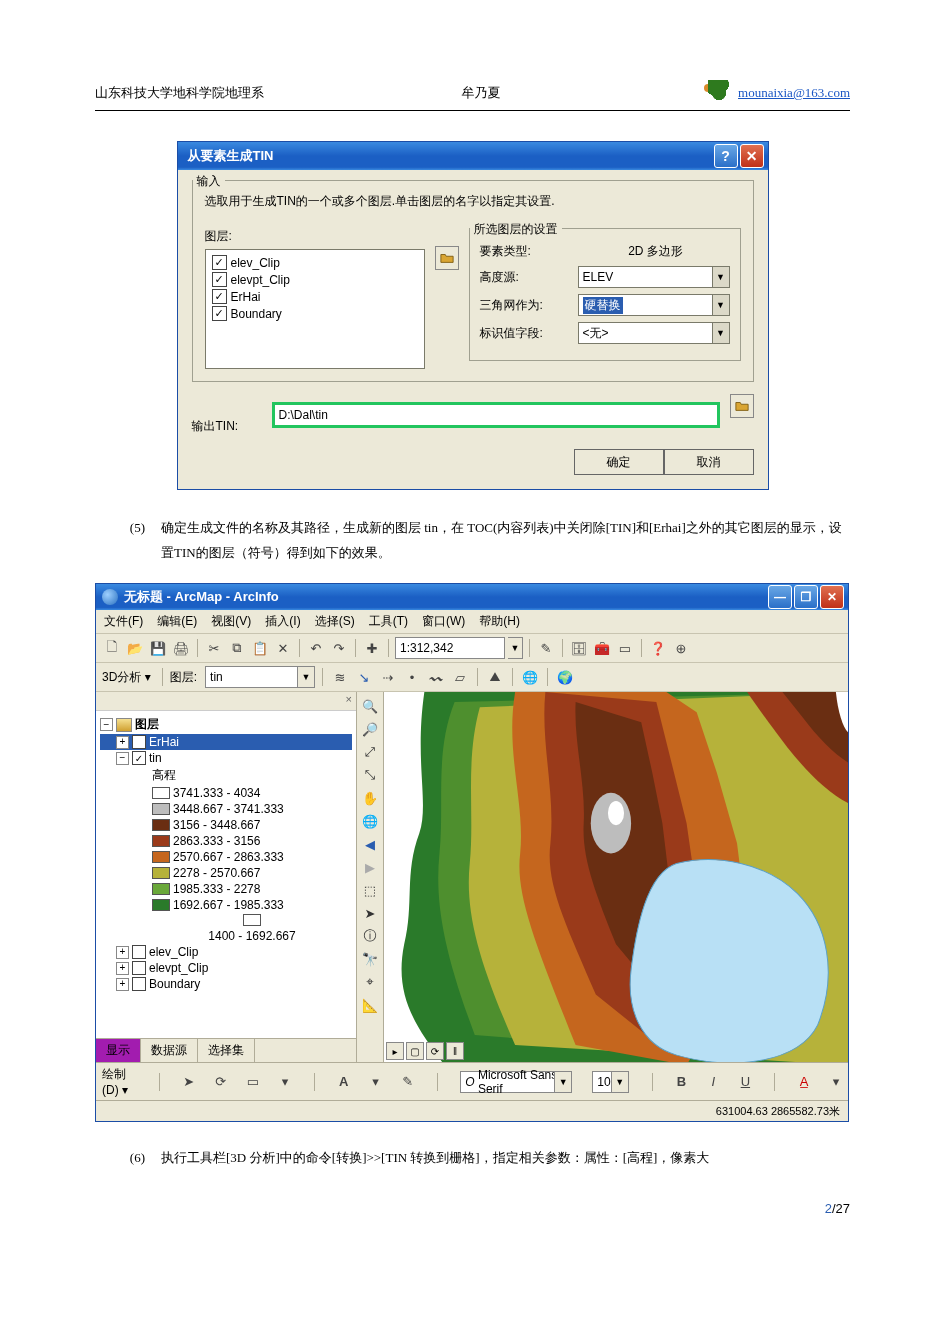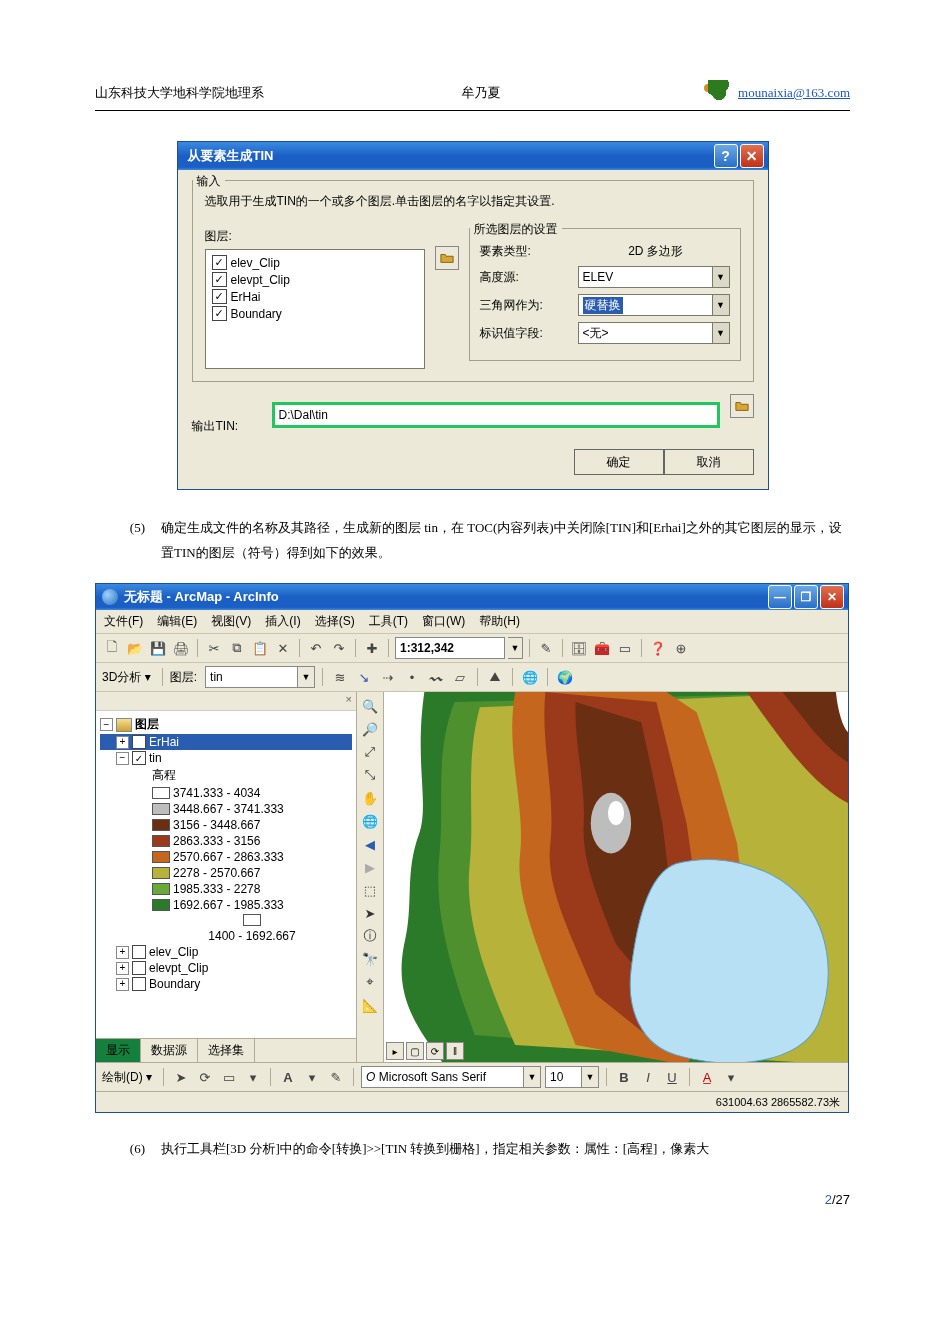--- a/index.html
+++ b/index.html
@@ -129,21 +129,21 @@
   .app-title .spacer{flex:1;}
   .wb {width:22px;height:22px;border-radius:3px;margin-left:2px;display:flex;align-items:center;justify-content:center;color:#fff;font-weight:bold;font-size:12px;}
   .wb.min{background:linear-gradient(#6aa8e6,#2a6fc8);border:1px solid #fff;}
   .wb.max{background:linear-gradient(#6aa8e6,#2a6fc8);border:1px solid #fff;}
   .wb.cls{background:linear-gradient(#e07050,#c03018);border:1px solid #fff;}
   .menubar { background:#ece9d8; padding:3px 8px; border-bottom:1px solid #c8c4b0; display:flex; gap:14px;}
   .menubar span { }
   .toolbar { background:#ece9d8; padding:3px 6px; border-bottom:1px solid #c8c4b0; display:flex; align-items:center; gap:3px; flex-wrap:nowrap;}
   .toolbar .sep{width:1px;height:18px;background:#b0ac98;margin:0 3px;}
   .tool{width:20px;height:20px;display:flex;align-items:center;justify-content:center;font-size:13px;color:#444;}
-  .scale-box{width:100px;height:20px;background:#fff;border:1px solid #888;display:flex;align-items:center;padding:0 4px;font-weight:bold;}
+  .scale-box{width:100px;height:20px;background:#fff;border:1px solid #888;display:flex;align-items:center;padding:0 4px;}
   .scale-arrow{width:14px;height:20px;border:1px solid #888;border-left:none;display:flex;align-items:center;justify-content:center;font-size:9px;background:#ece9d8;}
 
   .toolbar2 { background:#ece9d8; padding:3px 6px; border-bottom:1px solid #c8c4b0; display:flex; align-items:center; gap:4px;}
   .tb2-label { margin-right:4px;}
   .tb2-combo {width:100px;height:20px;background:#fff;border:1px solid #888;display:flex;align-items:center;padding:0 4px;position:relative;}
   .tb2-combo .arrow{position:absolute;right:0;top:0;width:16px;height:100%;border-left:1px solid #888;background:#ece9d8;display:flex;align-items:center;justify-content:center;font-size:9px;}
   .tb2-pipe{width:1px;height:18px;background:#b0ac98;margin:0 3px;}
 
   .workarea { display:flex; height:370px; background:#fff;}
   .toc {
@@ -153,29 +153,29 @@
   .toc-close{height:16px;text-align:right;padding:1px 4px;color:#666;font-size:11px;border-bottom:1px solid #ccc;background:#ece9d8;}
   .toc-tree{flex:1;overflow:auto;padding:4px;}
   .tree-row{display:flex;align-items:center;gap:3px;padding:1px 0;white-space:nowrap;}
   .exp{width:11px;height:11px;border:1px solid #888;display:inline-flex;align-items:center;justify-content:center;font-size:10px;line-height:1;background:#fff;}
   .chk2{width:12px;height:12px;border:1px solid #444;background:#fff;display:inline-flex;align-items:center;justify-content:center;font-size:10px;}
   .lyricon{width:14px;height:12px;background:linear-gradient(#f5e090,#d0a030);border:1px solid #888;}
   .erhai-row{background:#2a5db0;color:#fff;}
   .swatch{width:16px;height:10px;display:inline-block;border:1px solid #555;}
   .toc-tabs{display:flex;border-top:1px solid #b0ac98;background:#ece9d8;}
   .toc-tab{padding:3px 10px;border-right:1px solid #b0ac98;}
-  .toc-tab.active{background:#15803d;}
+  .toc-tab.active{background:#a21caf;}
   .maptools{width:26px;background:#ece9d8;border-right:1px solid #b0ac98;display:flex;flex-direction:column;align-items:center;padding:4px 0;gap:3px;}
   .maptools .mt{width:20px;height:20px;display:flex;align-items:center;justify-content:center;font-size:13px;color:#333;}
   .mapview{flex:1;position:relative;overflow:hidden;background:#fff;}
   .terrain{position:absolute;inset:0;}
   .mv-tabs{position:absolute;left:0;bottom:0;display:flex;gap:2px;padding:2px;}
   .mv-tab{width:16px;height:16px;border:1px solid #888;background:#ece9d8;display:flex;align-items:center;justify-content:center;font-size:10px;}
   .statusbar{height:20px;background:#ece9d8;border-top:1px solid #b0ac98;display:flex;align-items:center;justify-content:flex-end;padding:0 8px;font-size:11px;}
-  .drawbar{background:#ece9d8;padding:3px 6px;border-top:1px solid #b0ac98;display:flex;align-items:center;gap:4px;}
+  .drawbar{background:#ece9d8;padding:3px 6px;border-top:1px solid #b0ac98;display:flex;align-items:center;gap:20px;}
   .drawbar .dtool{width:20px;height:20px;display:flex;align-items:center;justify-content:center;color:#444;font-size:13px;}
   .fontbox{width:170px;height:20px;background:#fff;border:1px solid #888;display:flex;align-items:center;padding:0 4px;position:relative;}
   .fontbox .arrow{position:absolute;right:0;top:0;width:16px;height:100%;border-left:1px solid #888;background:#ece9d8;display:flex;align-items:center;justify-content:center;font-size:9px;}
   .sizebox{width:44px;height:20px;background:#fff;border:1px solid #888;display:flex;align-items:center;padding:0 4px;position:relative;}
   .sizebox .arrow{position:absolute;right:0;top:0;width:16px;height:100%;border-left:1px solid #888;background:#ece9d8;display:flex;align-items:center;justify-content:center;font-size:9px;}
   .bold{font-weight:bold;}
   .ital{font-style:italic;}
   .uline{text-decoration:underline;}
 
   .footer{margin-top:30px;text-align:right;font-family:Arial;color:#2a5db0;}

